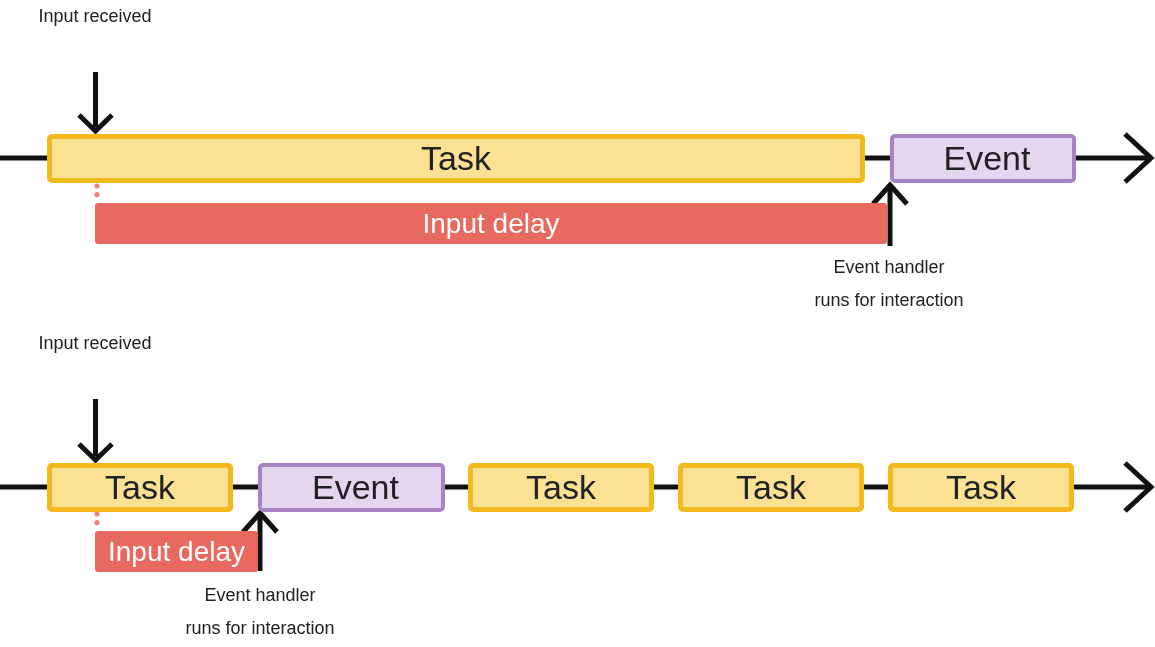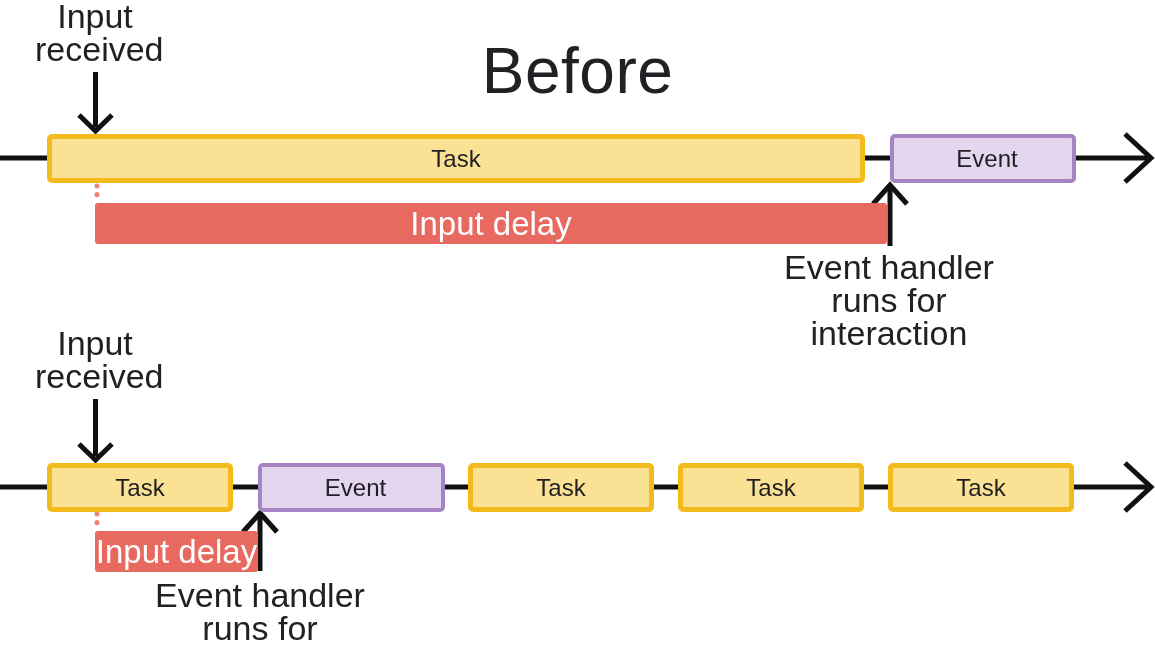--- a/index.html
+++ b/index.html
@@ -25,21 +25,21 @@
     letter-spacing: 0.5px;
   }
 
   .bar {
     position: absolute;
     box-sizing: border-box;
     height: 49px;
     display: flex;
     align-items: center;
     justify-content: center;
-    font-size: 24px;
+    font-size: 34px;
   }
   .bar.task {
     background: var(--task-fill, #FBE194);
     border: 5px solid var(--task-border, #F3BA1E);
     border-radius: 5px;
   }
   .bar.event {
     background: var(--event-fill, #E5D6EF);
     border: 4px solid var(--event-border, #A783C4);
     border-radius: 5px;
@@ -49,27 +49,27 @@
   .delay {
     position: absolute;
     box-sizing: border-box;
     height: 41px;
     background: var(--delay-fill, #E8695F);
     border-radius: 3px;
     color: #ffffff;
     display: flex;
     align-items: center;
     justify-content: center;
-    font-size: 33px;
+    font-size: 28px;
   }
 
   .note {
     position: absolute;
     text-align: center;
-    font-size: 34px;
+    font-size: 18px;
     line-height: 33px;
   }
 
   .stroke { stroke: var(--line, #111111); stroke-width: 5; fill: none; }
   .dots {
     stroke: var(--delay-dots, #EE8275);
     stroke-width: 5;
     stroke-linecap: round;
     stroke-dasharray: 0.1 8.5;
     fill: none;
@@ -110,21 +110,20 @@
     </g>
 
     <line class="dots" x1="97" y1="514" x2="97" y2="529"></line>
 
     <g>
       <line class="stroke" x1="260" y1="516" x2="260" y2="571"></line>
       <path class="stroke" d="M243 532 L260 513 L277 532"></path>
     </g>
   </svg>
 
-  <div class="title el" style="top: 39px;">Before</div>
 
   <div class="note el" style="left: 35px; top: 0px; width: 120px;">Input received</div>
 
   <div class="bar task el" style="left: 47px; top: 134px; width: 818px;">
     <span>Task</span>
   </div>
 
   <div class="bar event el" style="left: 890px; top: 134px; width: 186px;">
     <span>Event</span>
   </div>

